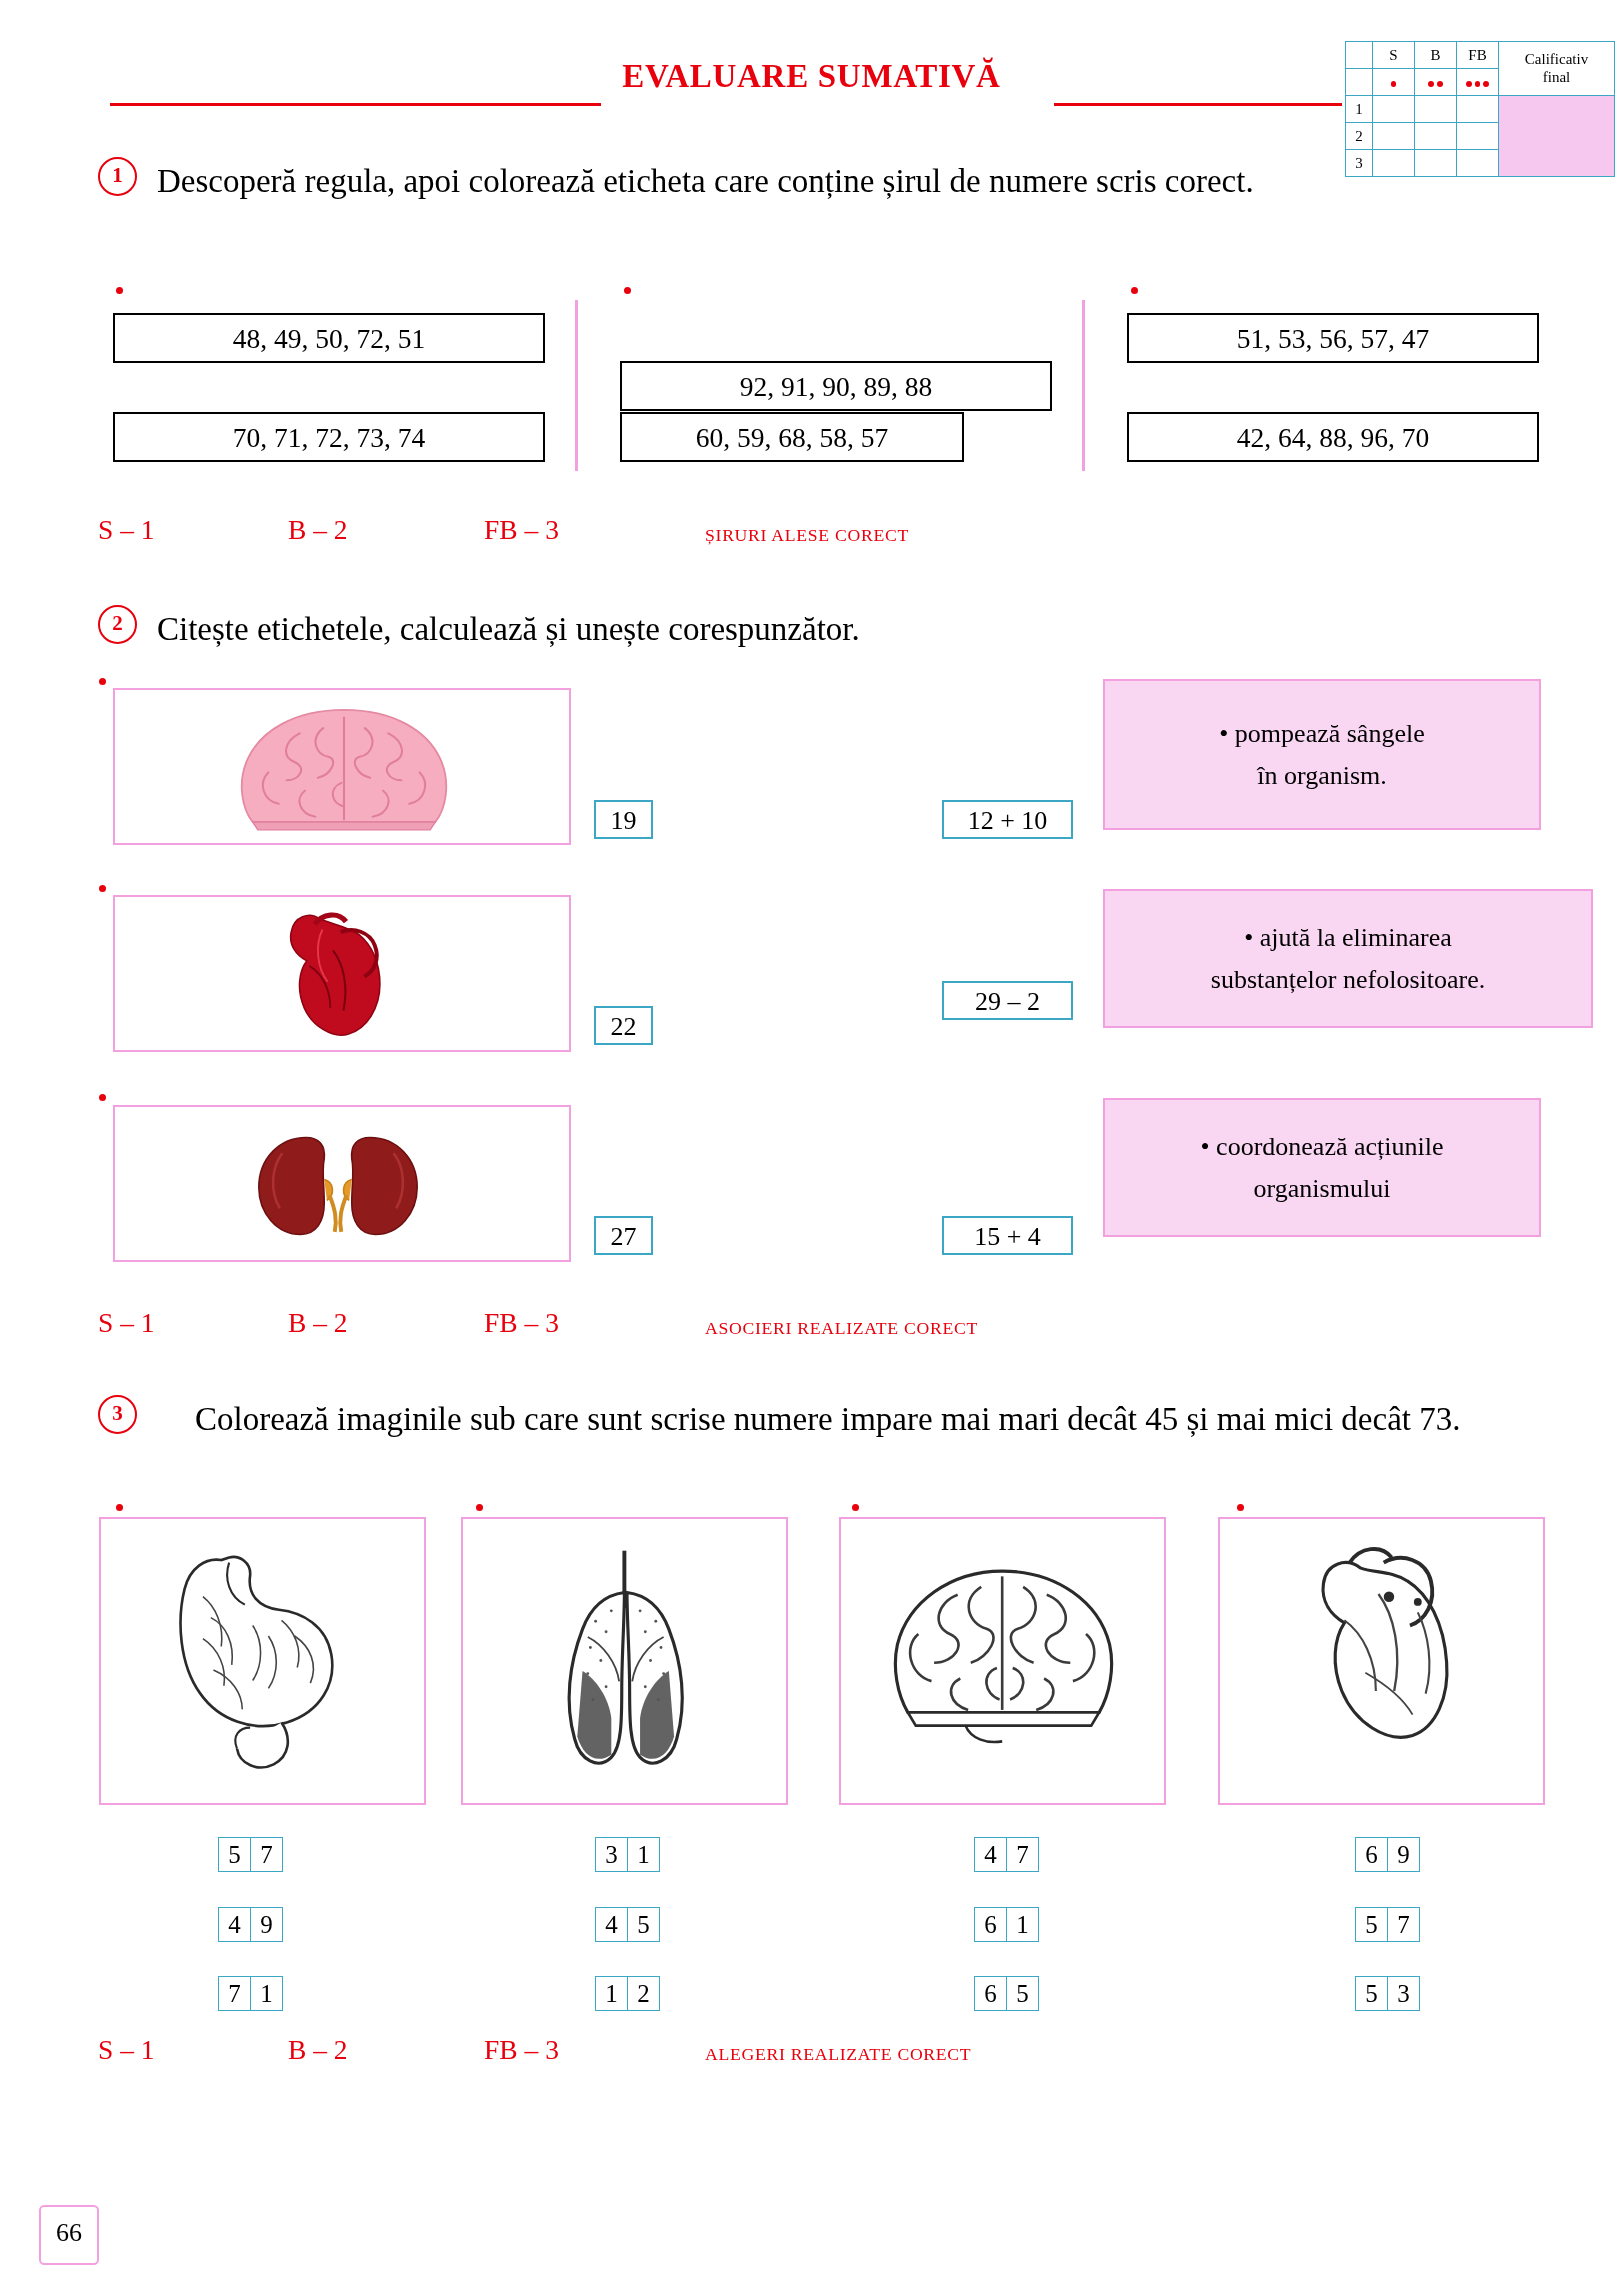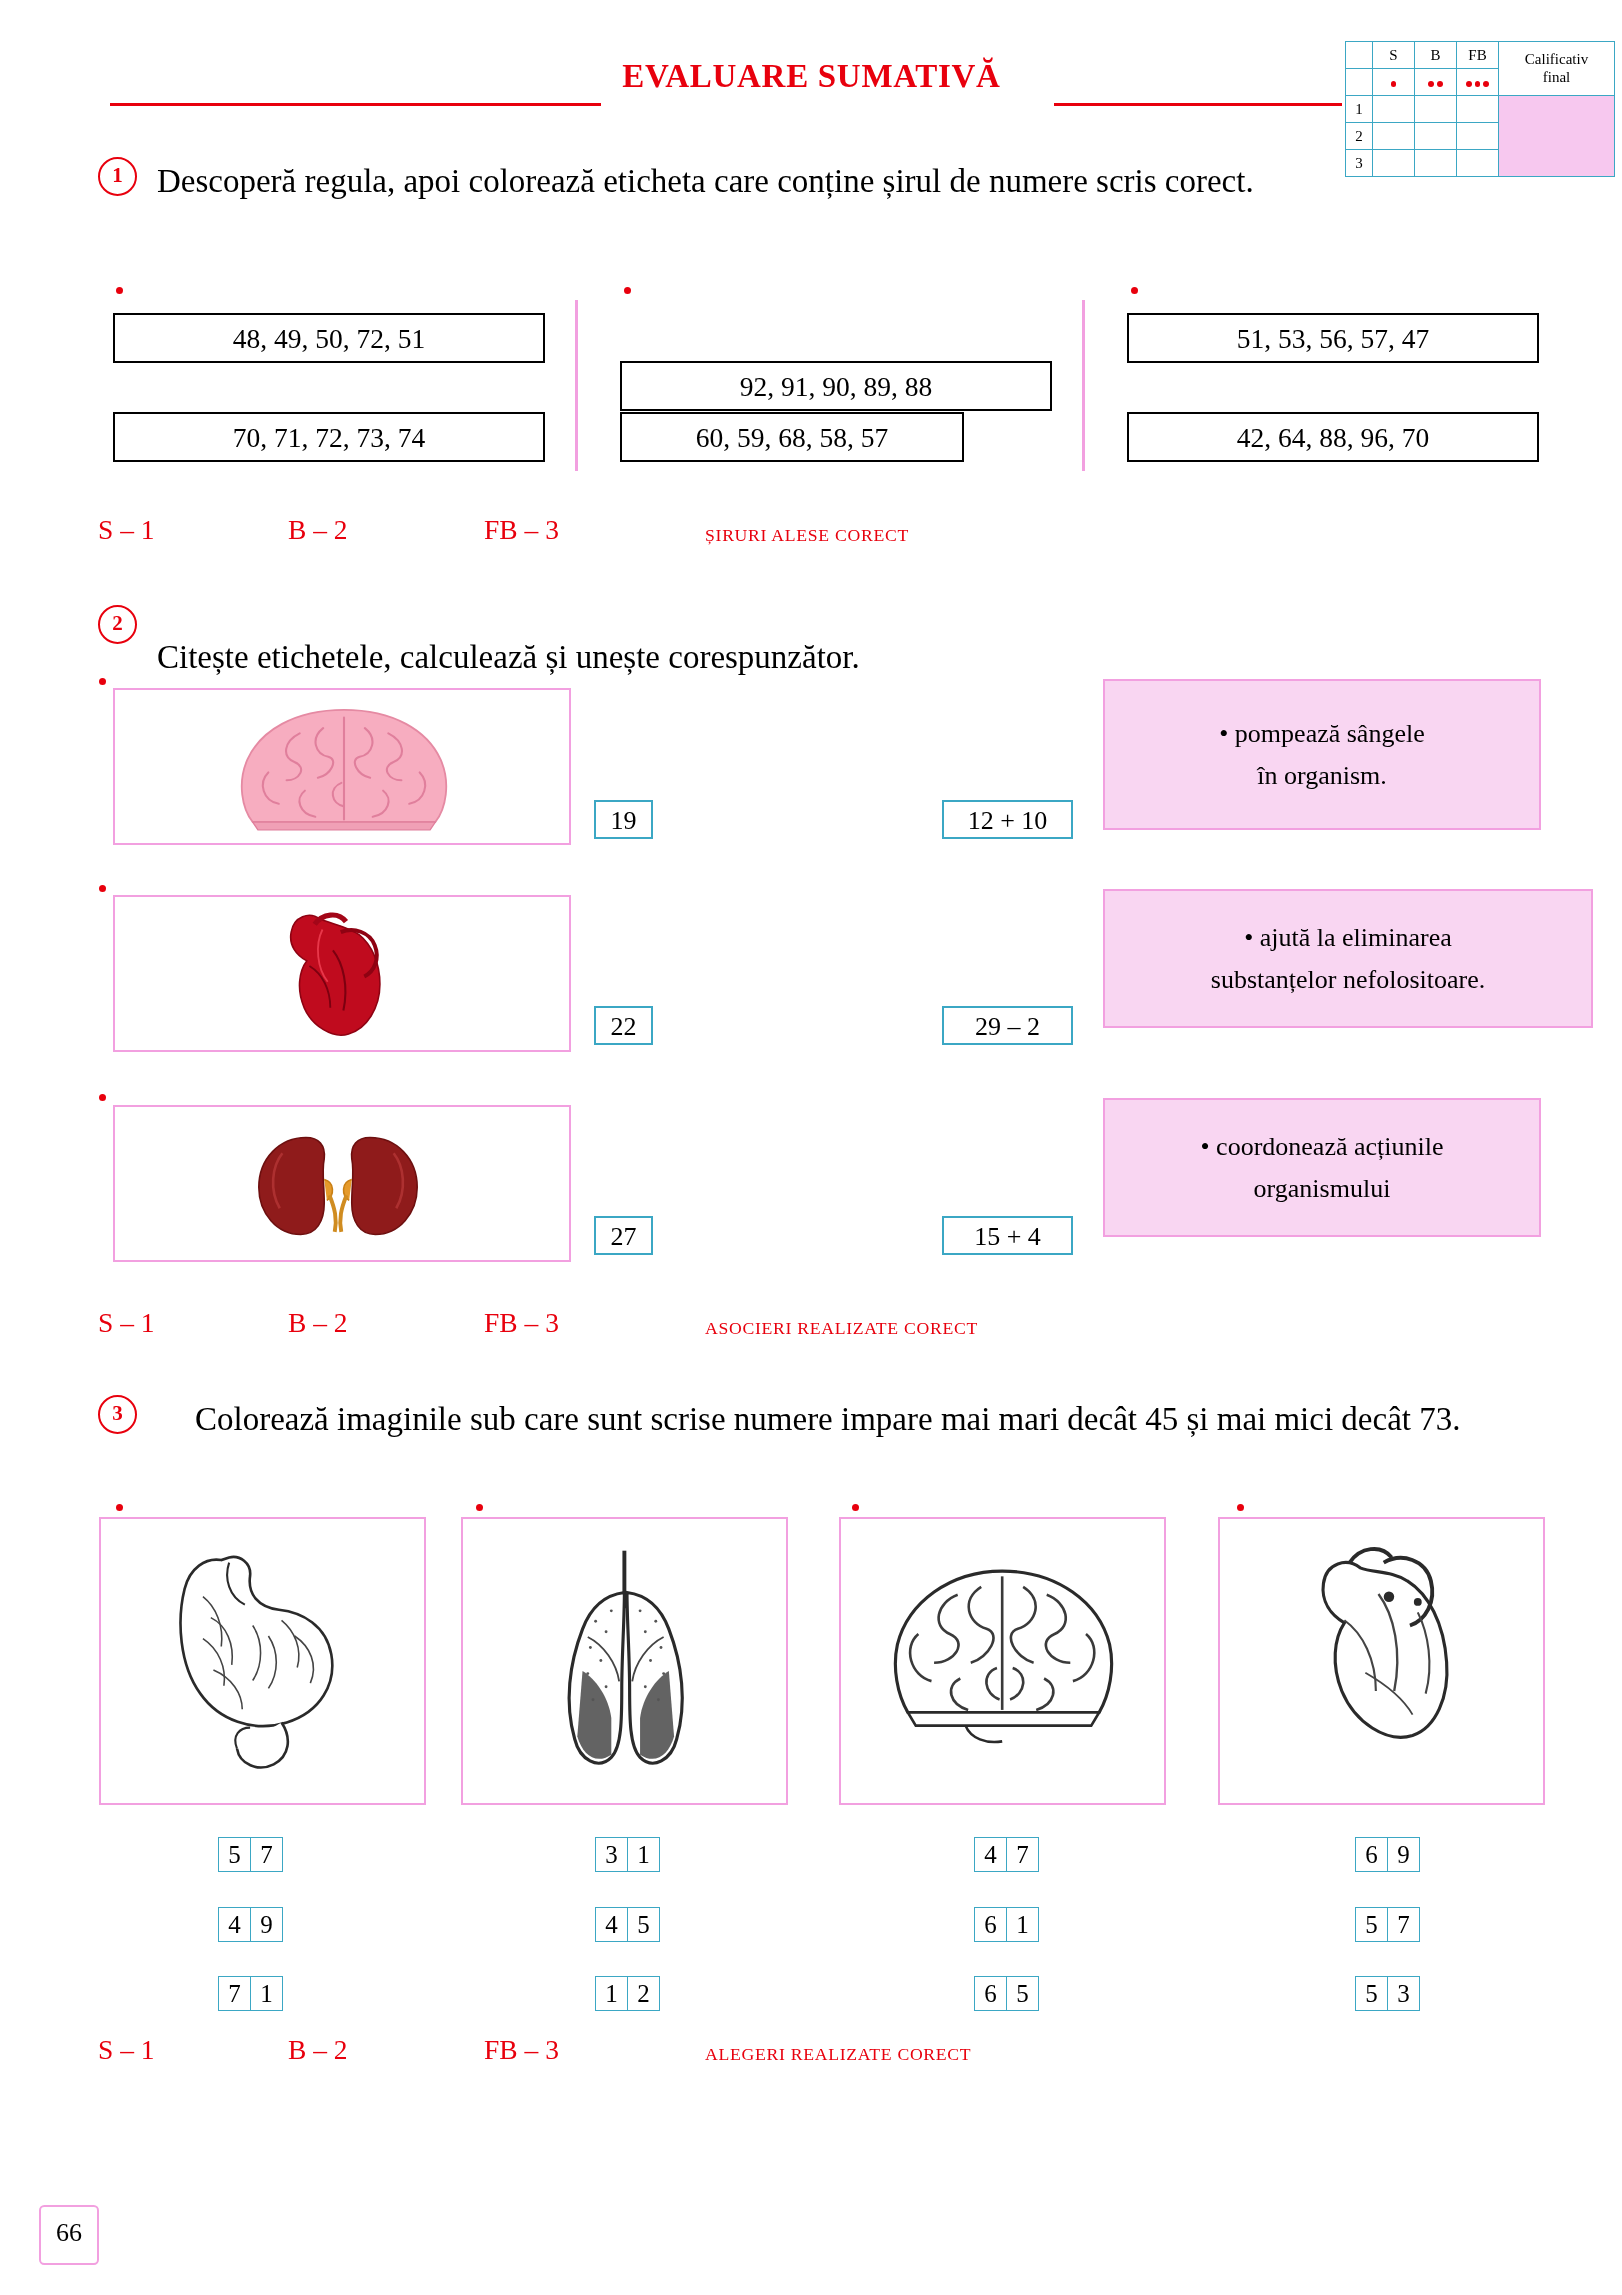--- a/index.html
+++ b/index.html
@@ -318,21 +318,21 @@
 
   <div class="num-box" style="top:313px; left:1127px; width:412px;">51, 53, 56, 57, 47</div>
   <div class="num-box" style="top:412px; left:1127px; width:412px;">42, 64, 88, 96, 70</div>
 
   <div class="legend" style="top:514px; left:98px;">S – 1</div>
   <div class="legend" style="top:514px; left:288px;">B – 2</div>
   <div class="legend" style="top:514px; left:484px;">FB – 3</div>
   <div class="legend-note" style="top:525px; left:705px;">ȘIRURI ALESE CORECT</div>
 
   <div class="ex-num" style="top:605px; left:98px;">2</div>
-  <div class="ex-text" style="top:632px; left:157px; width:1178px;">Citește etichetele, calculează și unește corespunzător.</div>
+  <div class="ex-text" style="top:604px; left:157px; width:1178px;">Citește etichetele, calculează și unește corespunzător.</div>
 
   <div class="bullet" style="top:678px; left:99px;"></div>
   <div class="pink-box" style="top:688px; left:113px; width:458px; height:157px;">
     <svg class="illus" style="left:59px; top:11.8px;" width="340" height="137" viewBox="0 0 260 105">
       <path d="M130 6 C92 6 66 22 56 44 C48 62 52 82 60 92 L200 92 C208 82 212 62 204 44 C194 22 168 6 130 6 Z" fill="#f7adc0" stroke="#e58aa3" stroke-width="1.4"></path>
       <g fill="none" stroke="#e07f9c" stroke-width="1.6" stroke-linecap="round">
         <path d="M130 12 L130 90"></path>
         <path d="M96 24 C84 30 82 42 92 46 C102 50 96 60 86 60"></path>
         <path d="M114 20 C104 28 108 40 118 42 C126 44 120 56 110 58"></path>
         <path d="M164 24 C176 30 178 42 168 46 C158 50 164 60 174 60"></path>
@@ -360,21 +360,21 @@
     <svg class="illus" style="left:147px; top:9.2px;" width="151" height="141" viewBox="0 0 115 108">
       <path d="M44 10 C36 4 24 8 22 20 C20 30 26 38 34 42 C28 50 26 64 32 78 C38 92 54 102 66 98 C80 94 90 78 90 60 C90 44 84 30 74 22 C66 16 54 14 44 10 Z" fill="#c00b1e" stroke="#8e0212" stroke-width="1.2"></path>
       <path d="M60 20 C70 16 82 20 86 30 C90 40 86 50 78 54" fill="none" stroke="#8e0212" stroke-width="3"></path>
       <path d="M40 14 C46 6 58 4 64 12" fill="none" stroke="#a30618" stroke-width="4"></path>
       <path d="M54 34 C62 44 66 62 62 80" fill="none" stroke="#7d0010" stroke-width="1.6"></path>
       <path d="M36 46 C46 52 52 64 52 78" fill="none" stroke="#7d0010" stroke-width="1.4"></path>
       <path d="M46 18 C40 30 42 48 50 58" fill="none" stroke="#e8374a" stroke-width="1.4"></path>
     </svg>
   </div>
   <div class="blue-box" style="top:1006px; left:594px; width:59px;">22</div>
-  <div class="blue-box" style="top:1006px; left:942px; width:131px;">29 – 2</div>
+  <div class="blue-box" style="top:981px; left:942px; width:131px;">29 – 2</div>
   <div class="pink-fill" style="top:889px; left:1103px; width:490px; height:139px;">
     <div>
       <div>• ajută la eliminarea</div>
       <div>substanțelor nefolositoare.</div>
     </div>
   </div>
 
   <div class="bullet" style="top:1094px; left:99px;"></div>
   <div class="pink-box" style="top:1105px; left:113px; width:458px; height:157px;">
     <svg class="illus" style="left:115px; top:19.6px;" width="216" height="118" viewBox="0 0 165 90">

